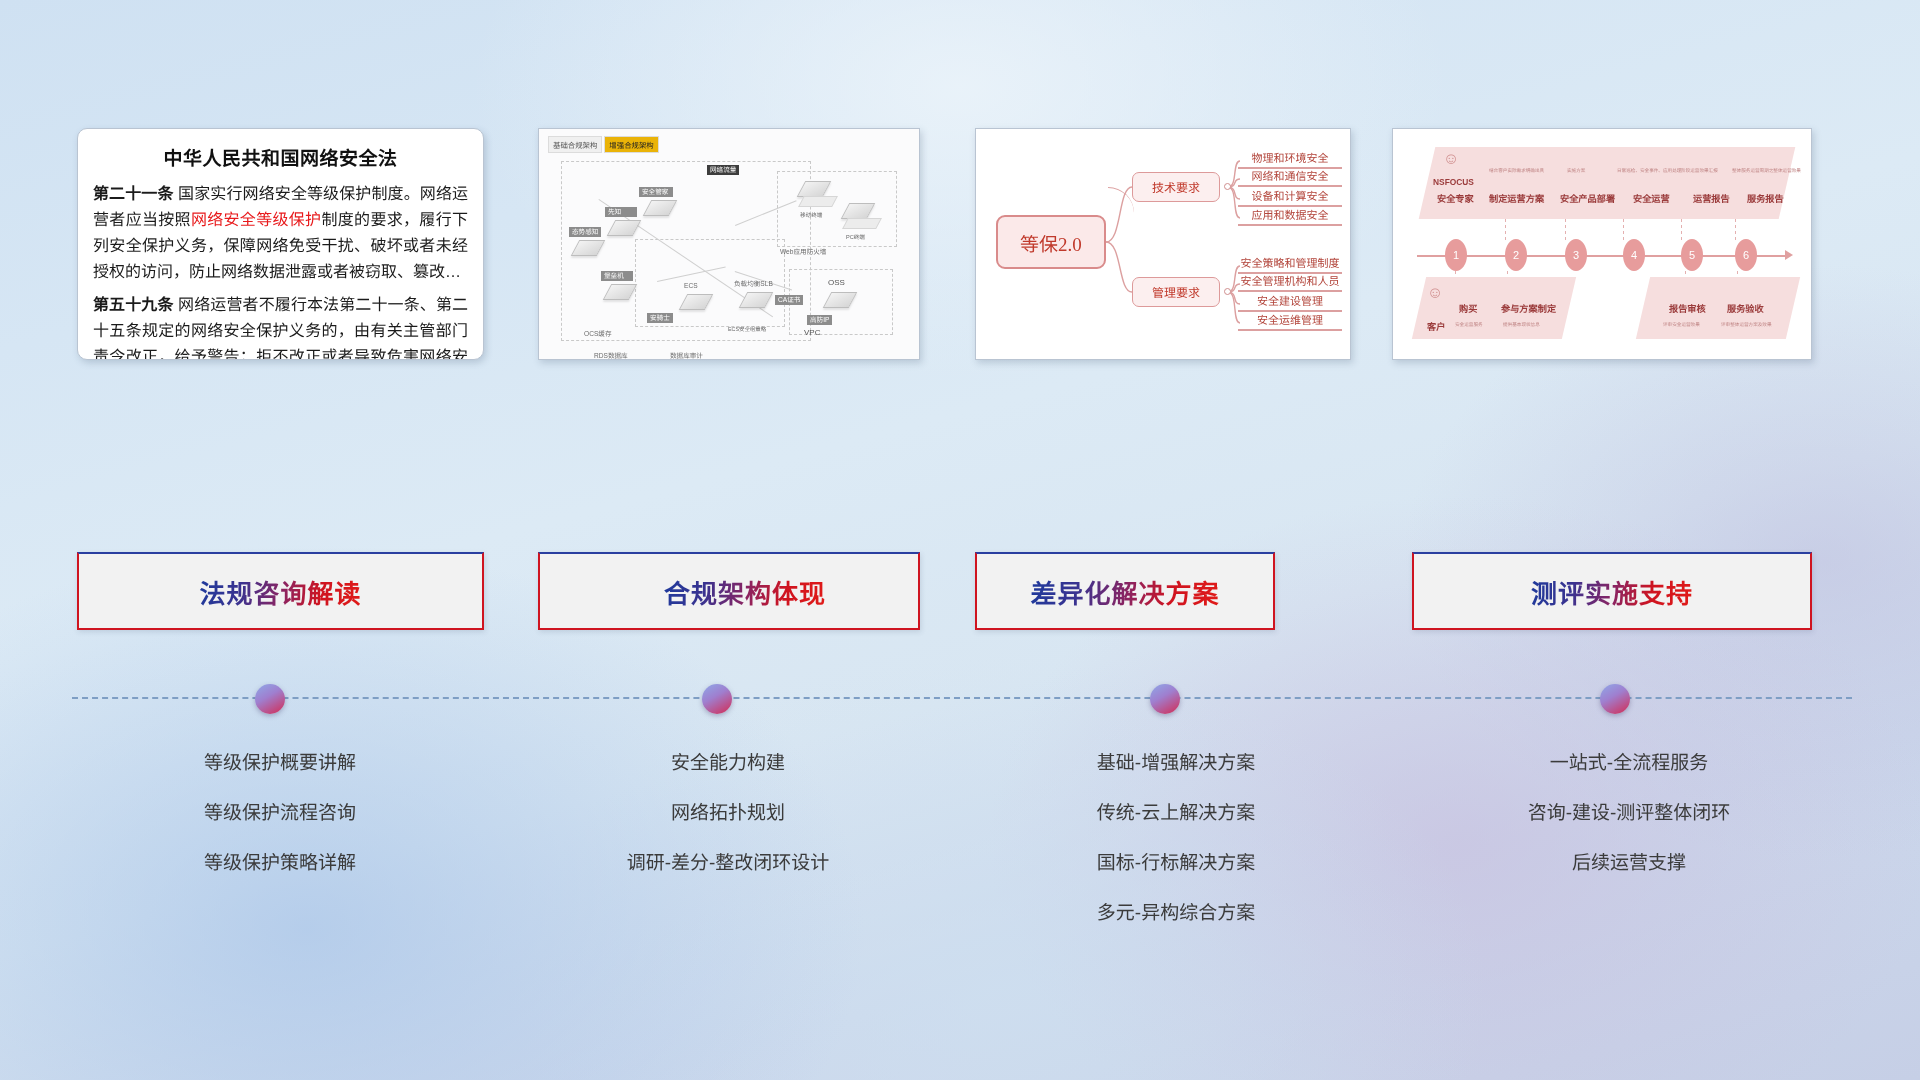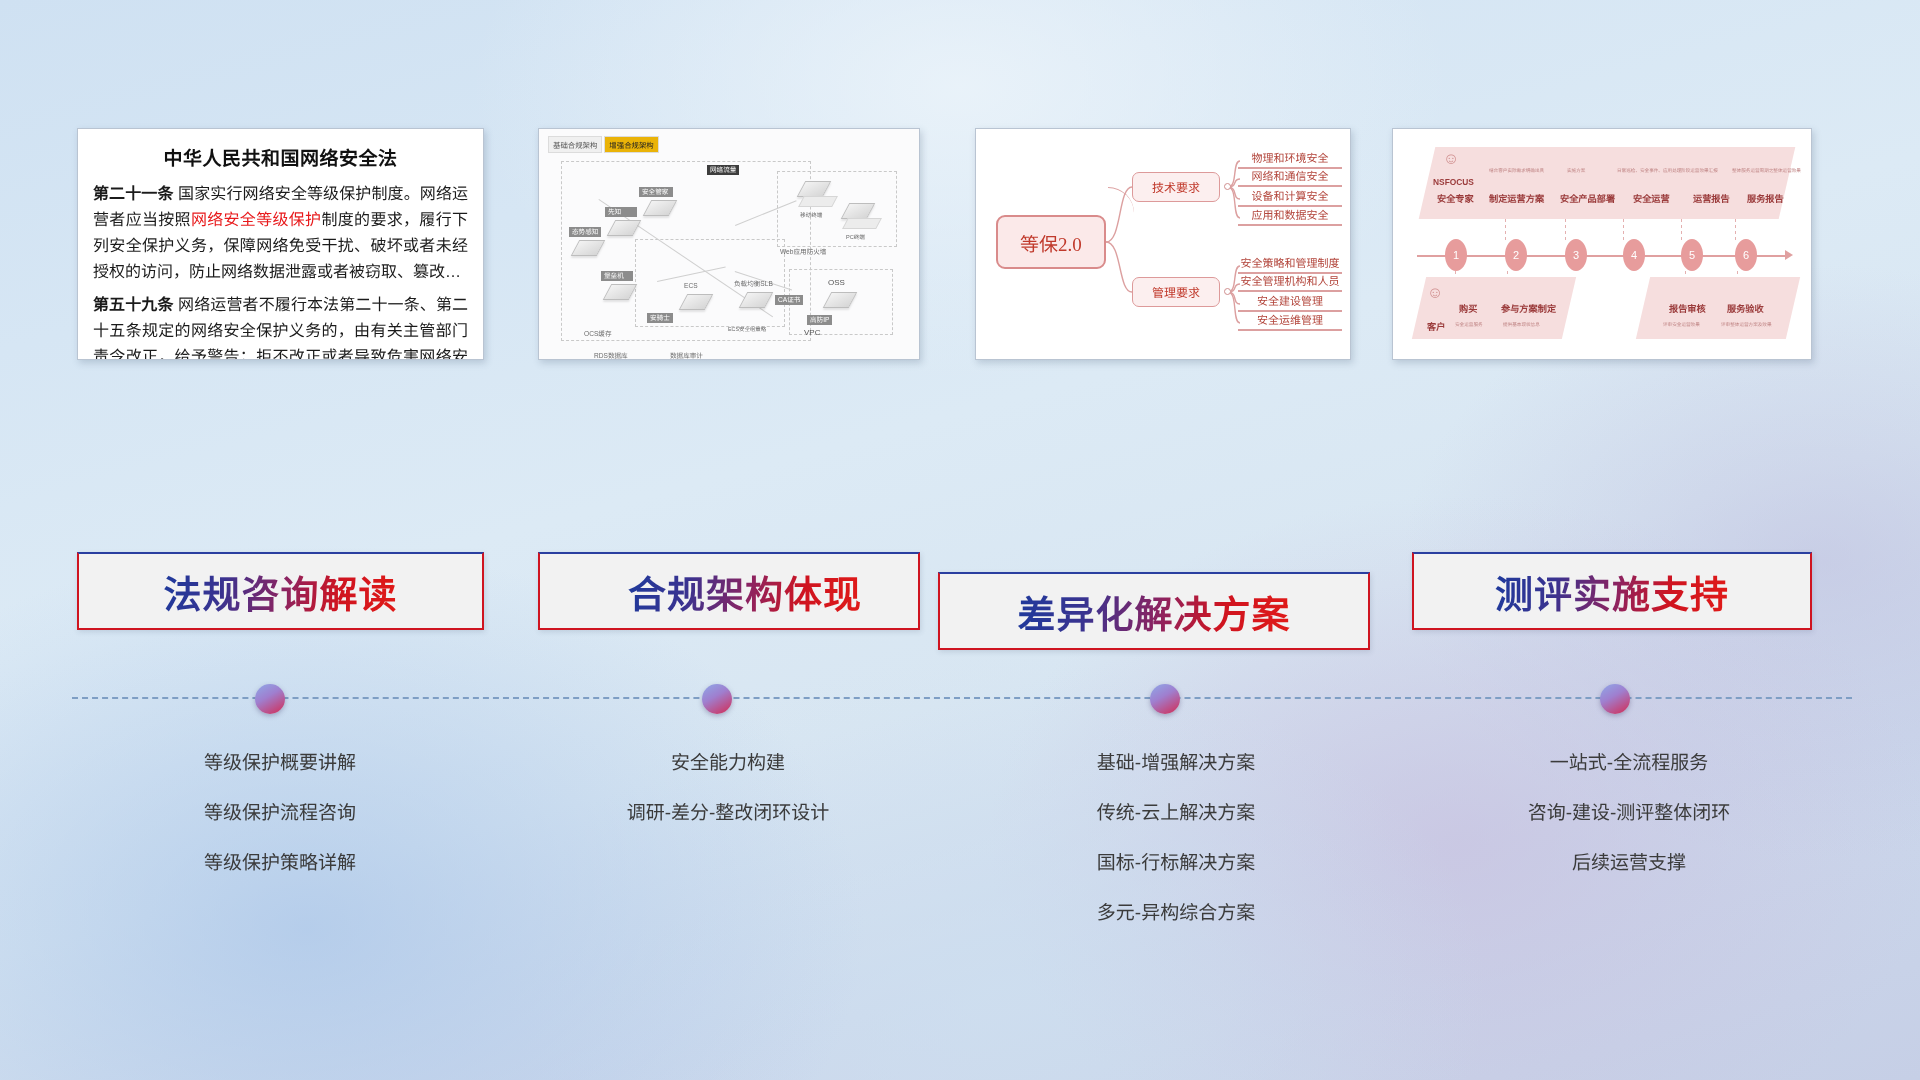--- a/index.html
+++ b/index.html
@@ -36,21 +36,21 @@
   }
   .card {
     position: absolute;
     top: 0;
     height: 232px;
     background: #ffffff;
     border: 1px solid #b9c4d2;
     box-shadow: 2px 3px 7px rgba(60,80,110,0.22);
     overflow: hidden;
   }
-  .card-1 { left: 77px;   width: 407px; }
+  .card-1 { left: 77px;   width: 407px; border-radius: 10px; }
   .card-2 { left: 538px;  width: 382px; }
   .card-3 { left: 975px;  width: 376px; }
   .card-4 { left: 1392px; width: 420px; }
 
   
   .law-title {
     text-align: center;
     font-size: 19px;
     font-weight: bold;
     color: #111;
@@ -234,32 +234,32 @@
   .head-box {
     position: absolute; top: 0;
     height: 78px;
     background: #f2f2f2;
     border: 2px solid #cf1420;
     border-top-color: #2a3fa0;
     display: flex; align-items: center; justify-content: center;
     box-shadow: 1px 2px 5px rgba(60,80,110,0.16);
   }
   .head-box span {
-    font-size: 38px;
+    font-size: 26px;
     font-weight: bold;
     background: linear-gradient(100deg,#1e3a9c 0%, #3a3390 26%, #8d2360 52%, #cf1420 74%, #e11b18 100%);
     -webkit-background-clip: text;
     background-clip: text;
     color: transparent;
     letter-spacing: 1px;
     white-space: nowrap;
   }
   .hb-1 { left: 77px;  width: 407px; }
   .hb-2 { left: 538px; width: 382px; padding-left: 32px; }
-  .hb-3 { left: 938px; width: 432px; margin-top: 20px; }
+  .hb-3 { left: 975px; width: 300px; }
   .hb-4 { left: 1412px; width: 400px; }
 
   
   .rail {
     position: absolute;
     top: 697px; left: 72px;
     width: 1780px; height: 0;
     border-top: 2px dashed #7e9ec4;
   }
   .rail-dot {
@@ -523,20 +523,21 @@
   <div class="cols">
 
     <div class="col col-1">
       <div class="col-item">等级保护概要讲解</div>
       <div class="col-item">等级保护流程咨询</div>
       <div class="col-item">等级保护策略详解</div>
     </div>
 
     <div class="col col-2">
       <div class="col-item">安全能力构建</div>
+      <div class="col-item">网络拓扑规划</div>
       <div class="col-item">调研-差分-整改闭环设计</div>
     </div>
 
     <div class="col col-3">
       <div class="col-item">基础-增强解决方案</div>
       <div class="col-item">传统-云上解决方案</div>
       <div class="col-item">国标-行标解决方案</div>
       <div class="col-item">多元-异构综合方案</div>
     </div>
 

